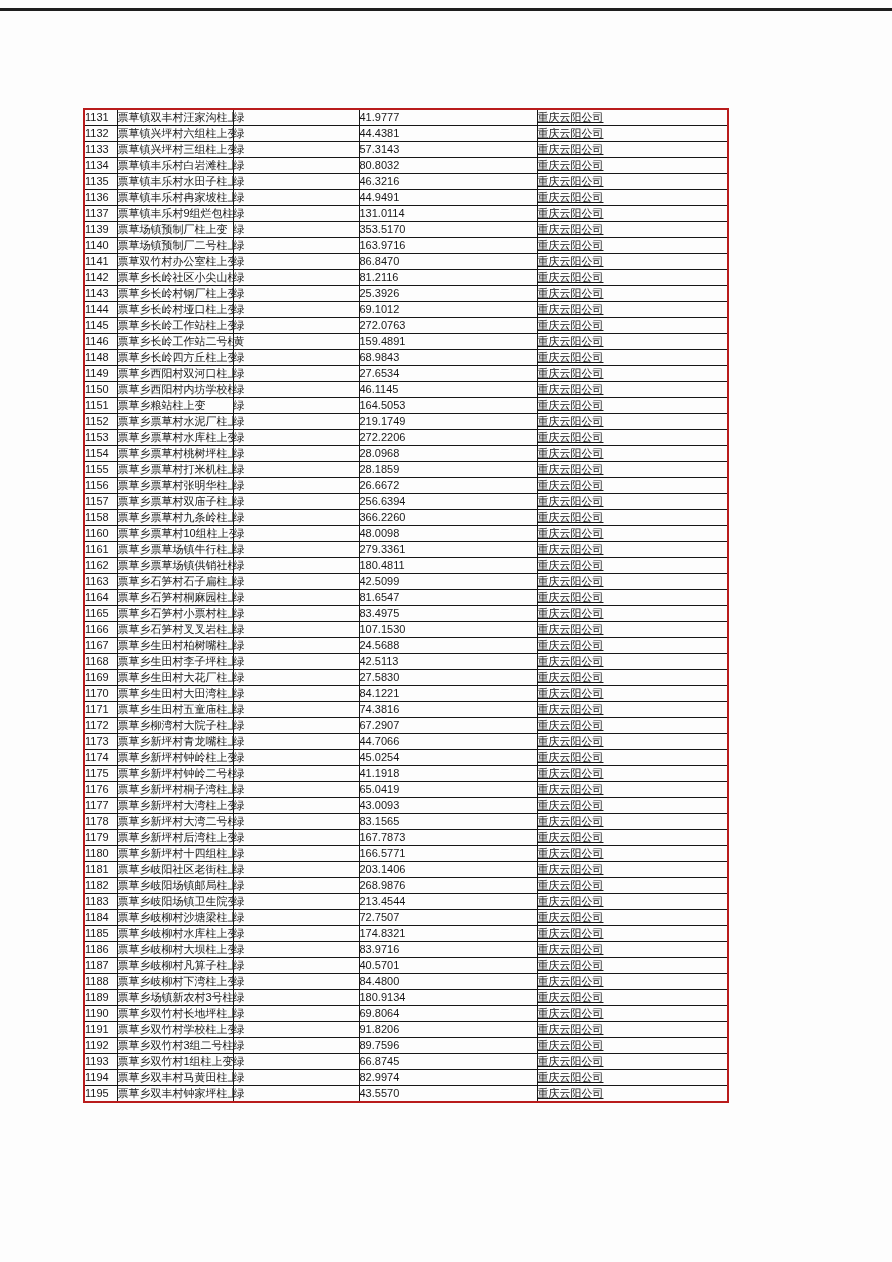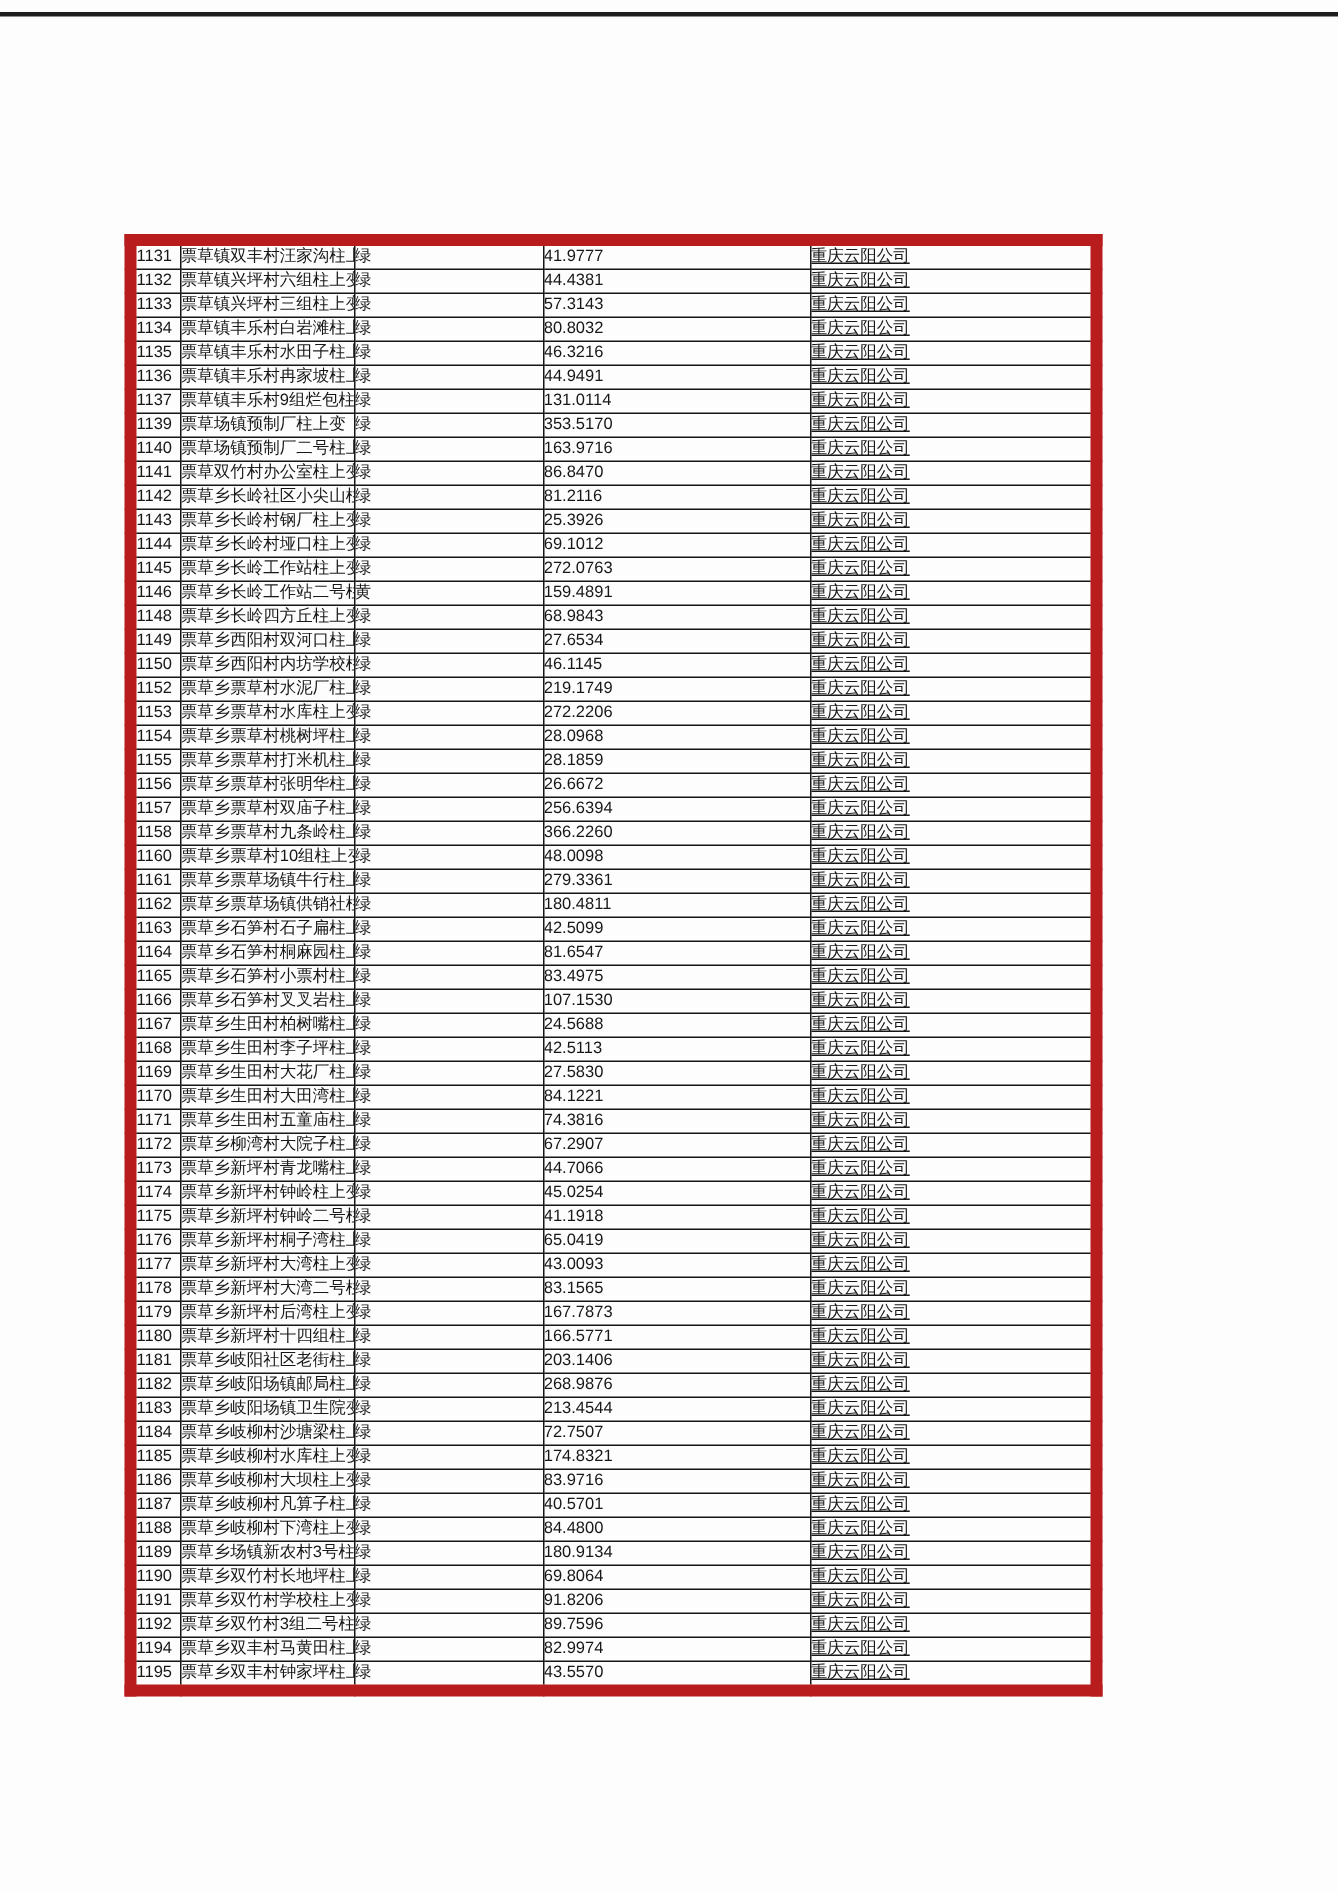--- a/index.html
+++ b/index.html
@@ -13,22 +13,21 @@
   .top-rule {
     position:absolute; left:0; top:8px;
     width:892px; height:3px;
     background:#1e1e1e;
   }
   table.sheet {
     position:absolute; left:83px; top:108px;
     width:644px;
     border-collapse:collapse;
     table-layout:fixed;
-    border:8px solid #b91c1c;
-    margin-top:48px;
+    border:2px solid #b91c1c;
   }
   table.sheet td {
     border:1px solid #161616;
     height:15px;
     line-height:15px;
     font-size:11px;
     color:#171717;
     padding:0;
     white-space:nowrap;
     overflow:hidden;
@@ -175,20 +174,27 @@
           <td class="c-co">重庆云阳公司</td>
         </tr>
         <tr>
           <td class="c-id">1150</td>
           <td class="c-name">票草乡西阳村内坊学校柱上变</td>
           <td class="c-st">绿</td>
           <td class="c-val">46.1145</td>
           <td class="c-co">重庆云阳公司</td>
         </tr>
         <tr>
+          <td class="c-id">1151</td>
+          <td class="c-name">票草乡粮站柱上变</td>
+          <td class="c-st">绿</td>
+          <td class="c-val">164.5053</td>
+          <td class="c-co">重庆云阳公司</td>
+        </tr>
+        <tr>
           <td class="c-id">1152</td>
           <td class="c-name">票草乡票草村水泥厂柱上变</td>
           <td class="c-st">绿</td>
           <td class="c-val">219.1749</td>
           <td class="c-co">重庆云阳公司</td>
         </tr>
         <tr>
           <td class="c-id">1153</td>
           <td class="c-name">票草乡票草村水库柱上变</td>
           <td class="c-st">绿</td>
@@ -452,20 +458,27 @@
           <td class="c-name">票草乡双竹村学校柱上变</td>
           <td class="c-st">绿</td>
           <td class="c-val">91.8206</td>
           <td class="c-co">重庆云阳公司</td>
         </tr>
         <tr>
           <td class="c-id">1192</td>
           <td class="c-name">票草乡双竹村3组二号柱上变</td>
           <td class="c-st">绿</td>
           <td class="c-val">89.7596</td>
+          <td class="c-co">重庆云阳公司</td>
+        </tr>
+        <tr>
+          <td class="c-id">1193</td>
+          <td class="c-name">票草乡双竹村1组柱上变</td>
+          <td class="c-st">绿</td>
+          <td class="c-val">66.8745</td>
           <td class="c-co">重庆云阳公司</td>
         </tr>
         <tr>
           <td class="c-id">1194</td>
           <td class="c-name">票草乡双丰村马黄田柱上变</td>
           <td class="c-st">绿</td>
           <td class="c-val">82.9974</td>
           <td class="c-co">重庆云阳公司</td>
         </tr>
         <tr>

